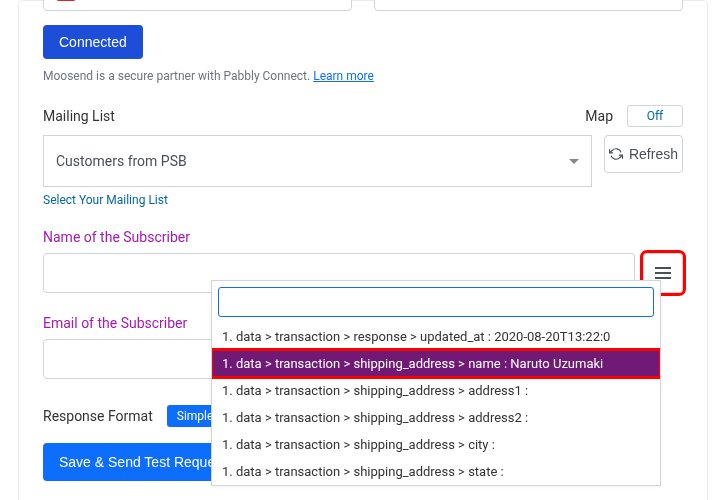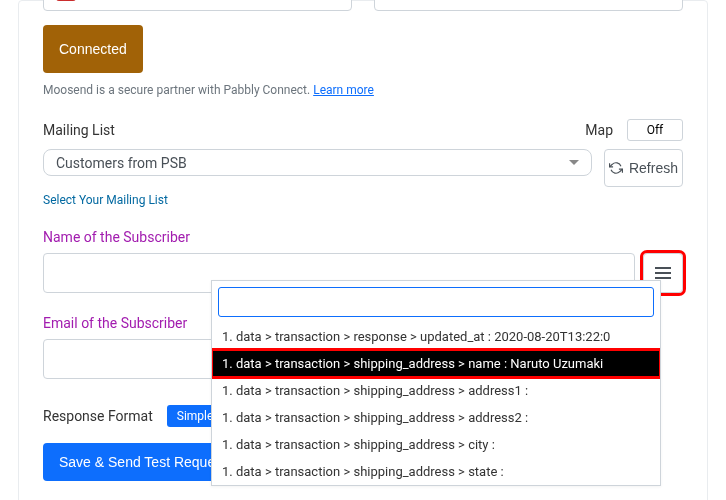--- a/index.html
+++ b/index.html
@@ -44,24 +44,24 @@
     background: radial-gradient(circle at 40% 40%, #ff5b57 40%, #c92b2b 70%);
     display: inline-block;
   }
   .caret {
     width: 0; height: 0;
     border-left: 5px solid transparent;
     border-right: 5px solid transparent;
     border-top: 5px solid #888;
   }
   .btn-primary {
-    background: #a16207;
+    background: #1d4ed8;
     color: #fff;
     border: none;
-    padding: 16px 16px;
+    padding: 9px 16px;
     border-radius: 4px;
     font-size: 14px;
     cursor: pointer;
   }
   .btn-primary.connected { margin-top: 14px; }
   .helper {
     font-size: 12px;
     color: #6c757d;
     margin-top: 10px;
   }
@@ -71,28 +71,28 @@
     align-items: center;
     justify-content: space-between;
     margin-top: 22px;
   }
   .label { font-size: 14px; color: #333; }
   .map-group { display: flex; align-items: center; gap: 14px; color:#333; }
   .toggle {
     width: 56px; height: 22px;
     border: 1px solid #ced4da; border-radius: 3px;
     display: flex; align-items: center; justify-content: center;
-    font-size: 12px; color:#000000; background:#fff; cursor:pointer;
+    font-size: 12px; color:#0369a1; background:#fff; cursor:pointer;
   }
   .select-row { display: flex; gap: 12px; margin-top: 8px; }
   .dropdown {
     flex: 1;
     border: 1px solid #ced4da;
-    border-radius: 8px;
-    height: 27px;
+    border-radius: 0;
+    height: 52px;
     display: flex; align-items: center; justify-content: space-between;
     padding: 0 12px;
     color:#495057;
     cursor:pointer;
   }
   .refresh-btn {
     border: 1px solid #ced4da;
     background: #fff;
     border-radius: 4px;
     height: 38px;
@@ -192,21 +192,21 @@
   }
   .popup-item {
     padding: 6px 10px;
     white-space: nowrap;
     overflow: hidden;
     text-overflow: clip;
     color: #333;
     cursor: pointer;
   }
   .popup-item.selected {
-    background: #000000;
+    background: #701a75;
     color: #fff;
     outline: 3px solid #ff0000;
     outline-offset: -1px;
   }
   .popup-list::-webkit-scrollbar { width: 16px; background:#f1f1f1;}
   .popup-list::-webkit-scrollbar-thumb { background:#c1c1c1; }
   .refresh-icon { display:inline-block; width:14px;height:14px; }
   .hamb { width:16px; }
   .hamb div { height:2px; background:#495057; margin:3px 0; }
 </style>

